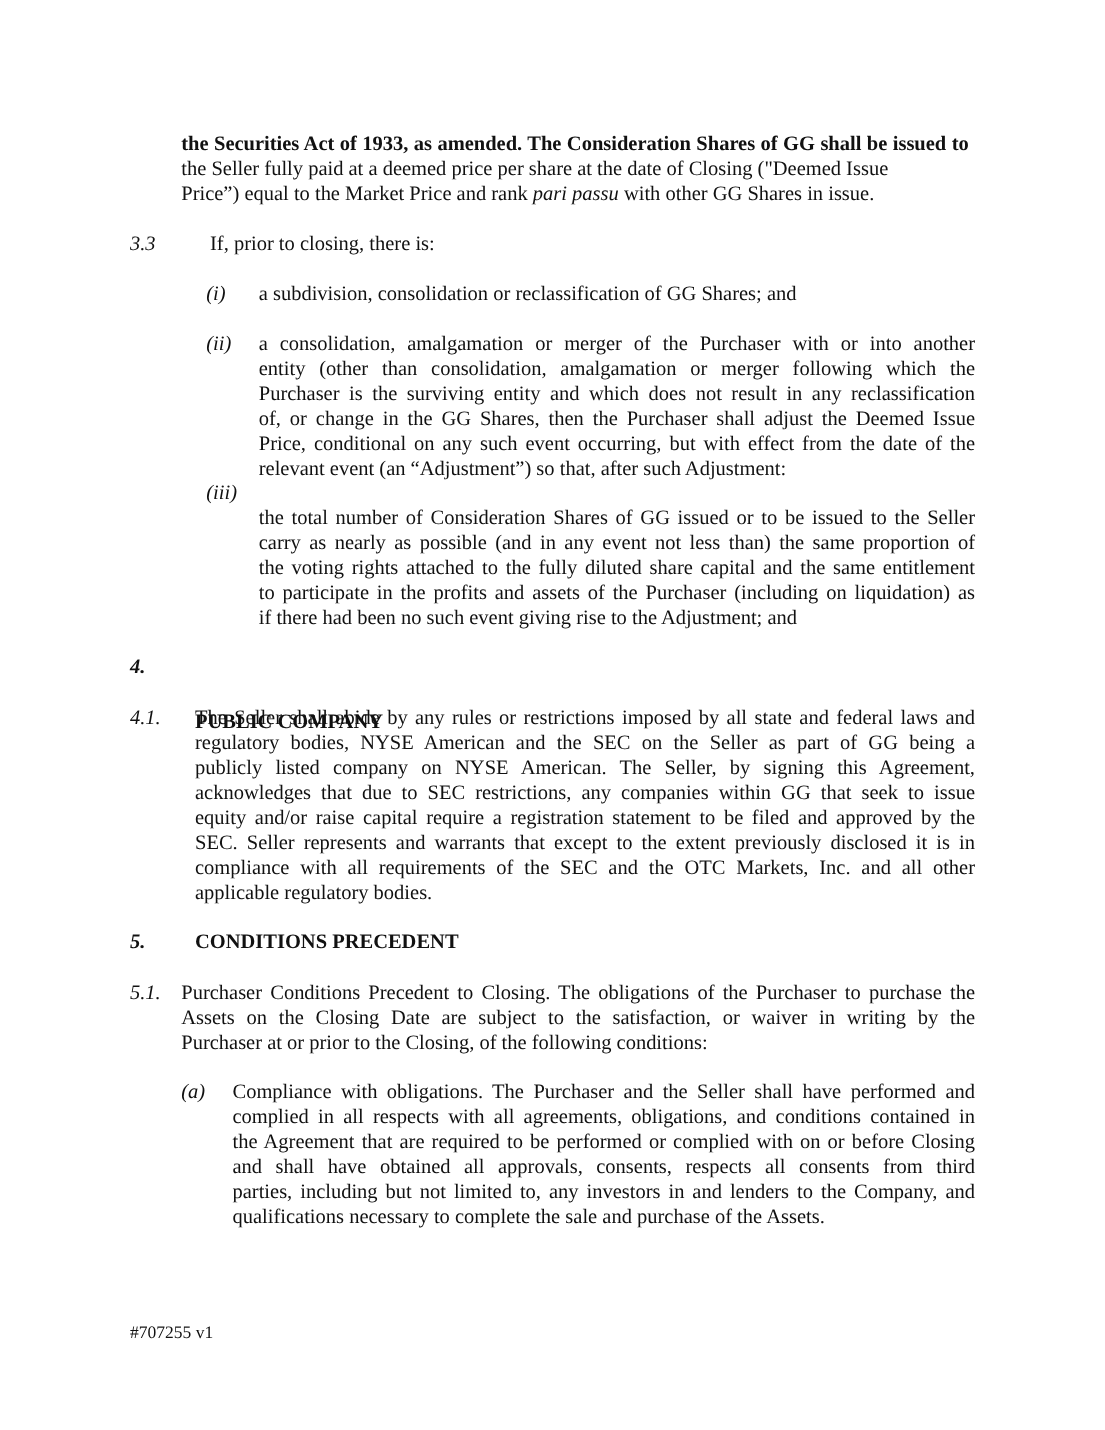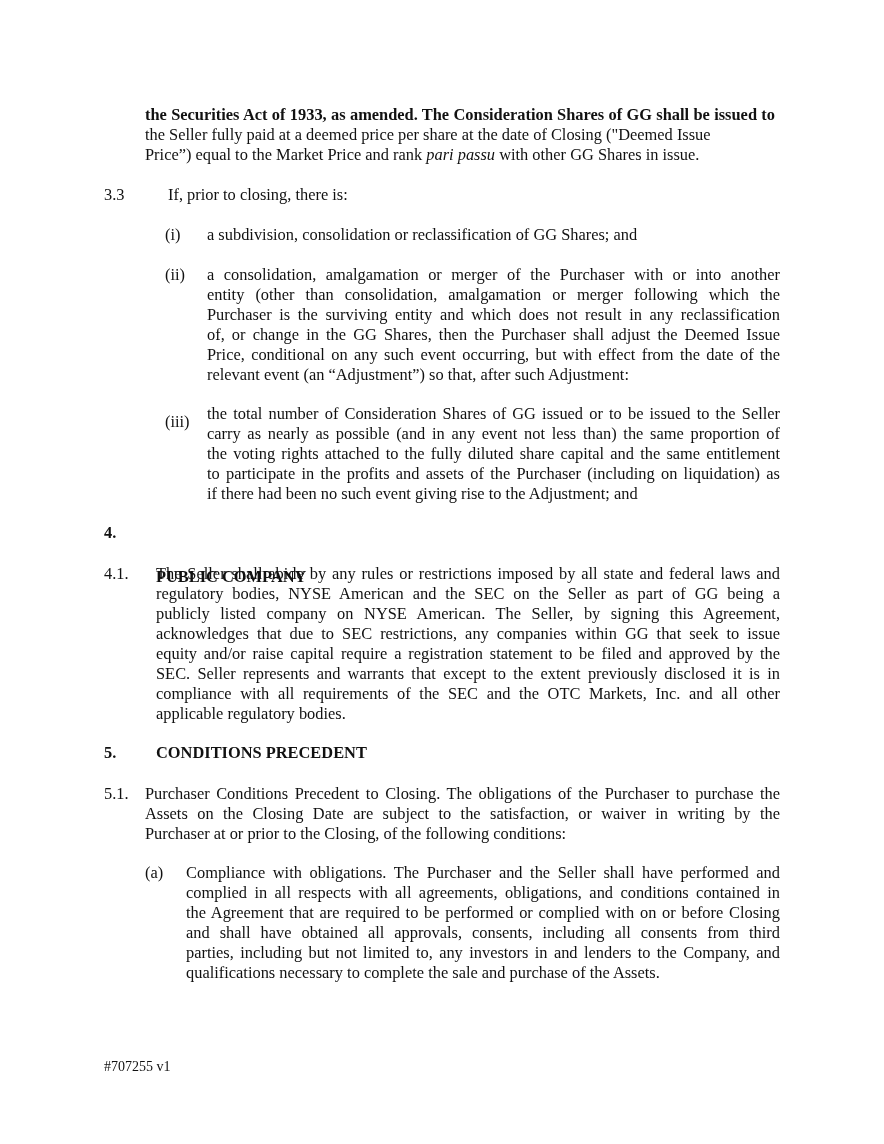--- a/index.html
+++ b/index.html
@@ -3,21 +3,21 @@
   <meta charset="utf-8">
   <style>
     html, body { margin: 0; padding: 0; background: #ffffff; }
     body {
       width: 884px; height: 1144px; position: relative; overflow: hidden;
       font-family: "Liberation Serif", "DejaVu Serif", serif;
       font-size: 16.4px; color: #111111;
     }
     .line { position: absolute; white-space: nowrap; line-height: 20px; }
     .just { text-align: justify; text-align-last: justify; white-space: normal; }
-    .num { position: absolute; white-space: nowrap; line-height: 20px; }
+    .num { position: absolute; white-space: nowrap; line-height: 20px; font-style: italic; }
     .bold { font-weight: bold; }
     .footer { position: absolute; left: 104px; top: 1058px; font-size: 14px; line-height: 18px; }
     i { }
   </style>
 </head>
 <body>
 
 <div>
   <div class="line just" style="left:145px; top:105px; width:630px;font-weight:bold;">the Securities Act of 1933, as amended. The Consideration Shares of GG shall be issued to</div>
   <div class="line" style="left:145px; top:125px;">the Seller fully paid at a deemed price per share at the date of Closing ("Deemed Issue</div>
@@ -37,21 +37,21 @@
     <div class="num" style="left:165px; top:265px;">(ii)</div>
     <div class="line just" style="left:207px; top:265px; width:573px;">a consolidation, amalgamation or merger of the Purchaser with or into another</div>
     <div class="line just" style="left:207px; top:285px; width:573px;">entity (other than consolidation, amalgamation or merger following which the</div>
     <div class="line just" style="left:207px; top:305px; width:573px;">Purchaser is the surviving entity and which does not result in any reclassification</div>
     <div class="line just" style="left:207px; top:325px; width:573px;">of, or change in the GG Shares, then the Purchaser shall adjust the Deemed Issue</div>
     <div class="line just" style="left:207px; top:345px; width:573px;">Price, conditional on any such event occurring, but with effect from the date of the</div>
     <div class="line" style="left:207px; top:365px;">relevant event (an “Adjustment”) so that, after such Adjustment:</div>
   </div>
 
   <div>
-    <div class="num" style="left:165px; top:412px;">(iii)</div>
+    <div class="num" style="left:165px; top:384px;">(iii)</div>
     <div class="line just" style="left:207px; top:404px; width:573px;">the total number of Consideration Shares of GG issued or to be issued to the Seller</div>
     <div class="line just" style="left:207px; top:424px; width:573px;">carry as nearly as possible (and in any event not less than) the same proportion of</div>
     <div class="line just" style="left:207px; top:444px; width:573px;">the voting rights attached to the fully diluted share capital and the same entitlement</div>
     <div class="line just" style="left:207px; top:464px; width:573px;">to participate in the profits and assets of the Purchaser (including on liquidation) as</div>
     <div class="line" style="left:207px; top:484px;">if there had been no such event giving rise to the Adjustment; and</div>
   </div>
 </div>
 
 <div>
   <div class="num bold" style="left:104px; top:523px;">4.</div>
@@ -79,19 +79,19 @@
     <div class="line just" style="left:145px; top:784px; width:635px;">Purchaser Conditions Precedent to Closing. The obligations of the Purchaser to purchase the</div>
     <div class="line just" style="left:145px; top:804px; width:635px;">Assets on the Closing Date are subject to the satisfaction, or waiver in writing by the</div>
     <div class="line" style="left:145px; top:824px;">Purchaser at or prior to the Closing, of the following conditions:</div>
   </div>
 
   <div>
     <div class="num" style="left:145px; top:863px;">(a)</div>
     <div class="line just" style="left:186px; top:863px; width:594px;">Compliance with obligations. The Purchaser and the Seller shall have performed and</div>
     <div class="line just" style="left:186px; top:883px; width:594px;">complied in all respects with all agreements, obligations, and conditions contained in</div>
     <div class="line just" style="left:186px; top:903px; width:594px;">the Agreement that are required to be performed or complied with on or before Closing</div>
-    <div class="line just" style="left:186px; top:923px; width:594px;">and shall have obtained all approvals, consents, including all consents from third</div>
+    <div class="line just" style="left:186px; top:923px; width:594px;">and shall have obtained all approvals, consents, respects all consents from third</div>
     <div class="line just" style="left:186px; top:943px; width:594px;">parties, including but not limited to, any investors in and lenders to the Company, and</div>
     <div class="line" style="left:186px; top:963px;">qualifications necessary to complete the sale and purchase of the Assets.</div>
   </div>
 </div>
 
 <div class="footer">#707255 v1</div>
 
 </body></html>

